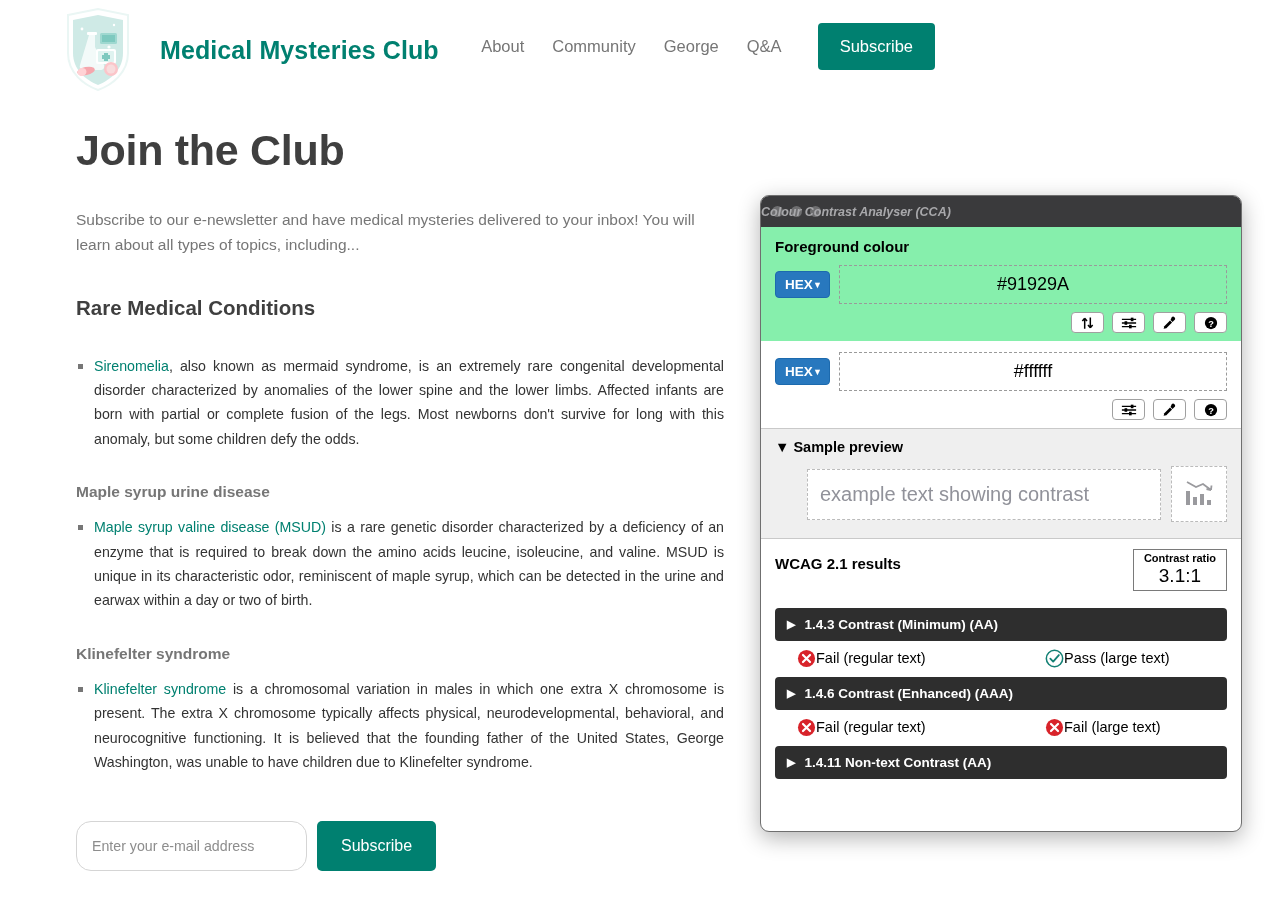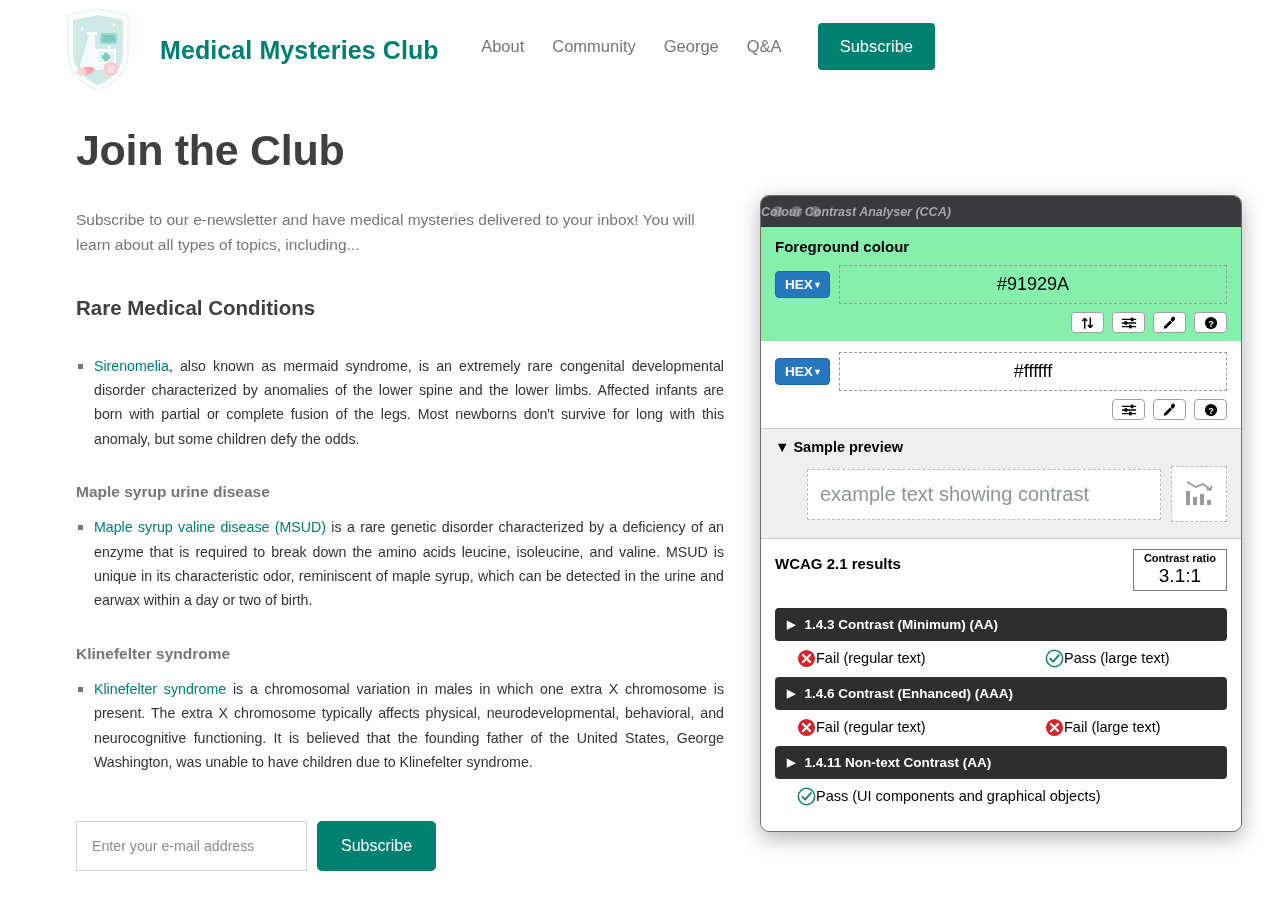--- a/index.html
+++ b/index.html
@@ -74,21 +74,21 @@
   }
   .cond-link { color: #008070; text-decoration: none; }
 
   
   .subscribe-form {
     display: flex; align-items: stretch; gap: 10px;
     margin-top: 46px;
   }
   .email-input {
     width: 231px; height: 50px;
-    border: 1px solid #d5d5d5; border-radius: 0;
+    border: 1px solid #d5d5d5; border-radius: 15px;
     padding: 8px 15px; font-size: 14.2px;
     color: #701a75; background: #fff;
     font-family: "Liberation Sans", sans-serif;
   }
   .email-input::placeholder { color: #8d8d8d; }
   .subscribe-btn {
     background: #008070; color: #fff;
     border: none; border-radius: 5px;
     padding: 0 24px; font-size: 16px;
     cursor: pointer; height: 50px;
@@ -432,23 +432,14 @@
           <path d="M6.3 6.3 L13.7 13.7 M13.7 6.3 L6.3 13.7" stroke="#fff" stroke-width="2.3" stroke-linecap="round"></path>
         </svg>
         <span>Fail (large text)</span>
       </div>
     </div>
 
     <div class="criterion-bar">
       <span class="tri">▶</span>
       <span>1.4.11 Non-text Contrast (AA)</span>
     </div>
-    <div class="result-row">
-      <div class="result-item">
-        <svg width="19" height="19" viewBox="0 0 20 20">
-          <circle cx="10" cy="10" r="8.6" fill="none" stroke="#128074" stroke-width="1.6"></circle>
-          <path d="M5.6 10.2 L8.6 13.3 L14.6 6.4" stroke="#128074" stroke-width="1.9" fill="none" stroke-linecap="round" stroke-linejoin="round"></path>
-        </svg>
-        <span>Pass (UI components and graphical objects)</span>
-      </div>
-    </div>
   </div>
 </div>
 
 </body></html>

